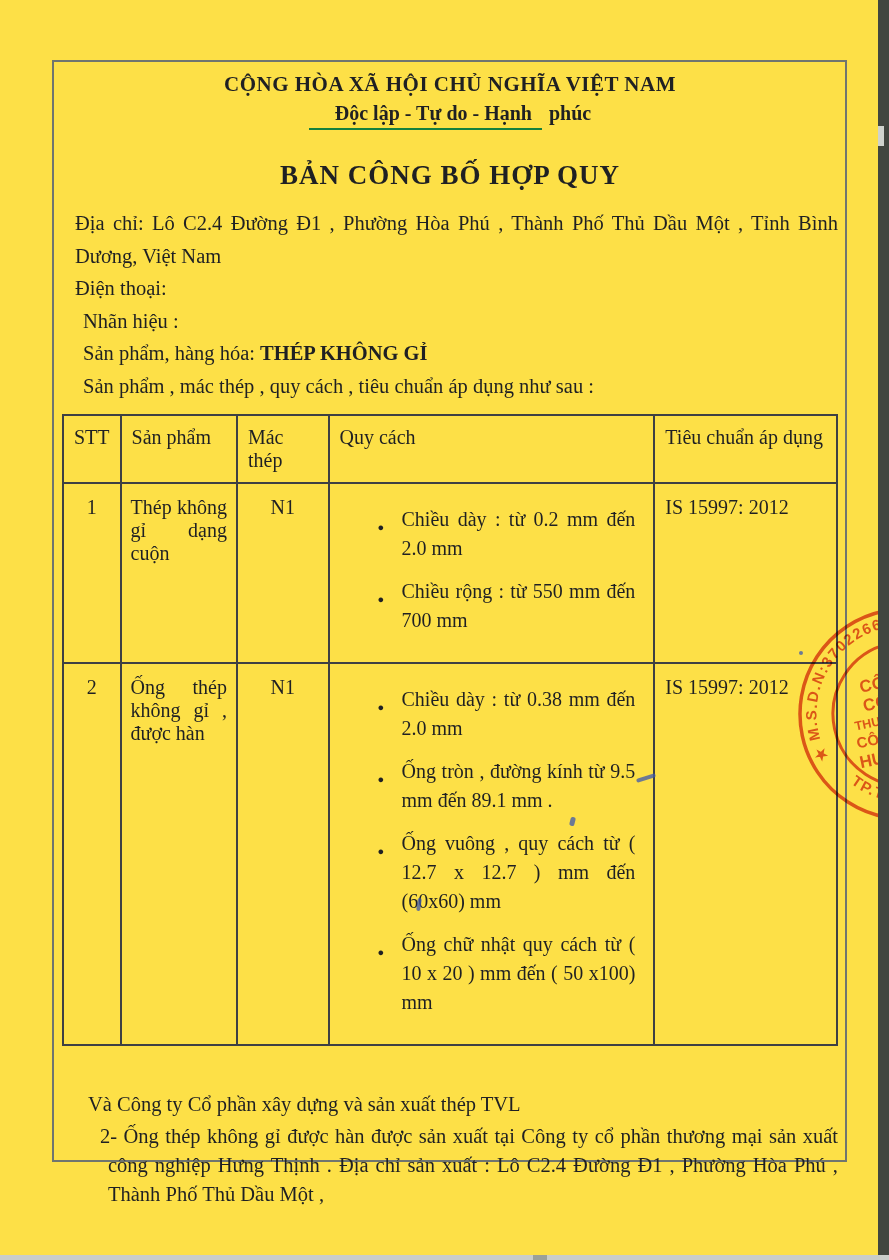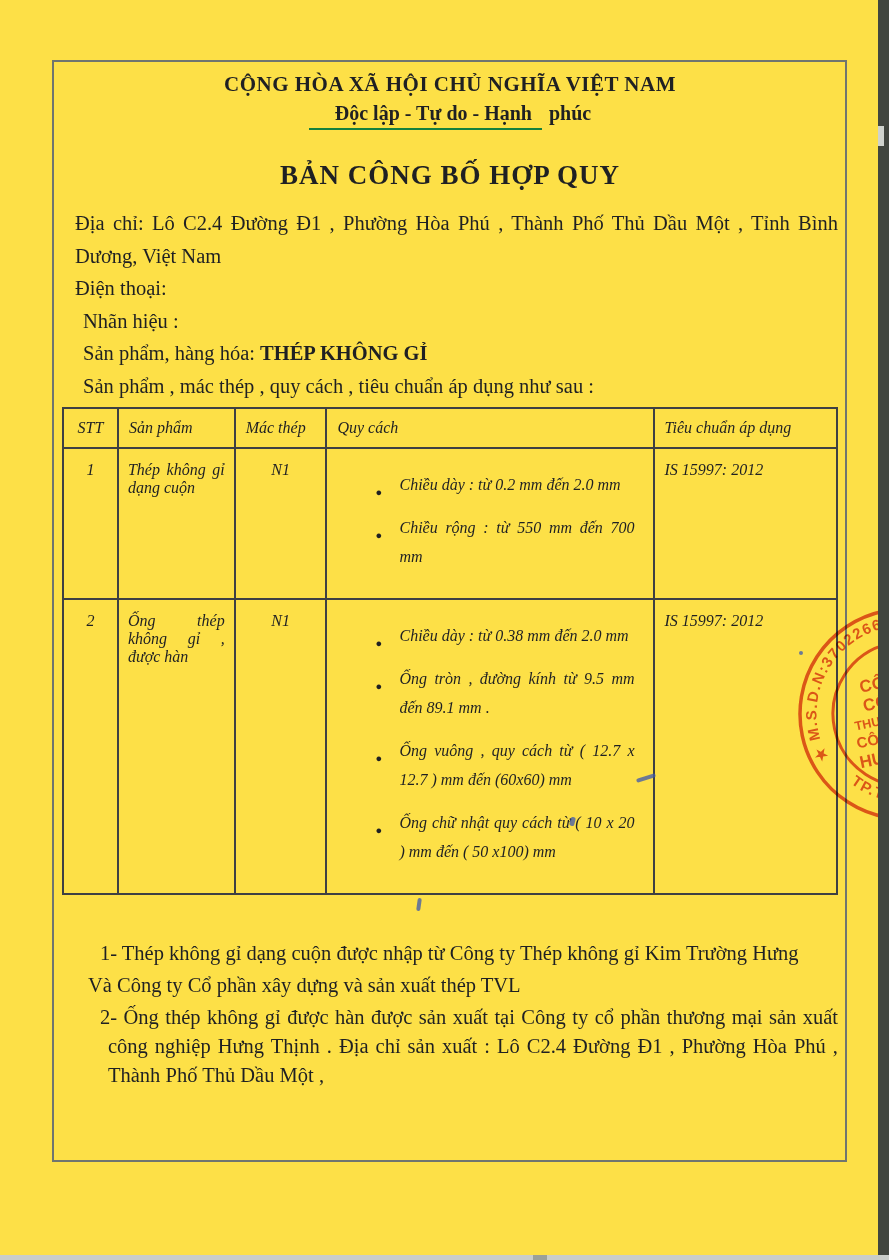--- a/index.html
+++ b/index.html
@@ -38,25 +38,24 @@
   .doc-title{ text-align:center; font-weight:bold; font-size:27px; letter-spacing:1px; margin-top:30px; }
   .doc-number{ text-align:center; font-size:21px; margin-top:8px; }
   
   .info{ margin-top:16px; font-size:20.5px; line-height:32.5px; }
   .info p{ padding-left:13px; }
   .info .indent2{ padding-left:21px; }
   .info .just{ text-align:justify; }
   .bold{ font-weight:bold; }
   
   table{
-    margin-top:5px;
+    margin-top:12px;
     width:776px;
     border-collapse:collapse;
-    font-size:16px;
-    font-style:italic;
+    font-size:20px;
   }
   th,td{
     border:2px solid #3e4043;
     vertical-align:top;
     padding:9px 8px;
     font-weight:normal;
     text-align:left;
   }
   th{ padding:10px 10px; }
   .col-stt{ width:55px; }
@@ -188,21 +187,20 @@
               <li>Ống vuông , quy cách từ ( 12.7 x 12.7 ) mm đến (60x60) mm</li>
               <li>Ống chữ nhật quy cách từ ( 10 x 20 ) mm đến ( 50 x100) mm</li>
             </ul>
           </td>
           <td class="c-tc">IS 15997: 2012</td>
         </tr>
       </tbody>
     </table>
 
     <div class="notes">
-      <p class="n-ind-a">1- Thép không gỉ dạng cuộn được nhập từ Công ty Thép không gỉ Kim Trường Hưng</p>
       <p class="n-ind-b">Và Công ty Cổ phần xây dựng và sản xuất thép TVL</p>
       <p class="n-hang">2- Ống thép không gỉ được hàn được sản xuất tại Công ty cổ phần thương mại sản xuất công nghiệp Hưng Thịnh . Địa chỉ sản xuất : Lô C2.4 Đường Đ1 , Phường Hòa Phú , Thành Phố Thủ Dầu Một ,</p>
 
     </div>
   </div>
 
   <svg class="stamp" viewBox="0 0 224 224">
     <circle cx="112" cy="112" r="105" fill="none" stroke="#d84a36" stroke-width="3.5"></circle>
     <circle cx="112" cy="112" r="72" fill="none" stroke="#d84a36" stroke-width="3"></circle>
     <defs>

